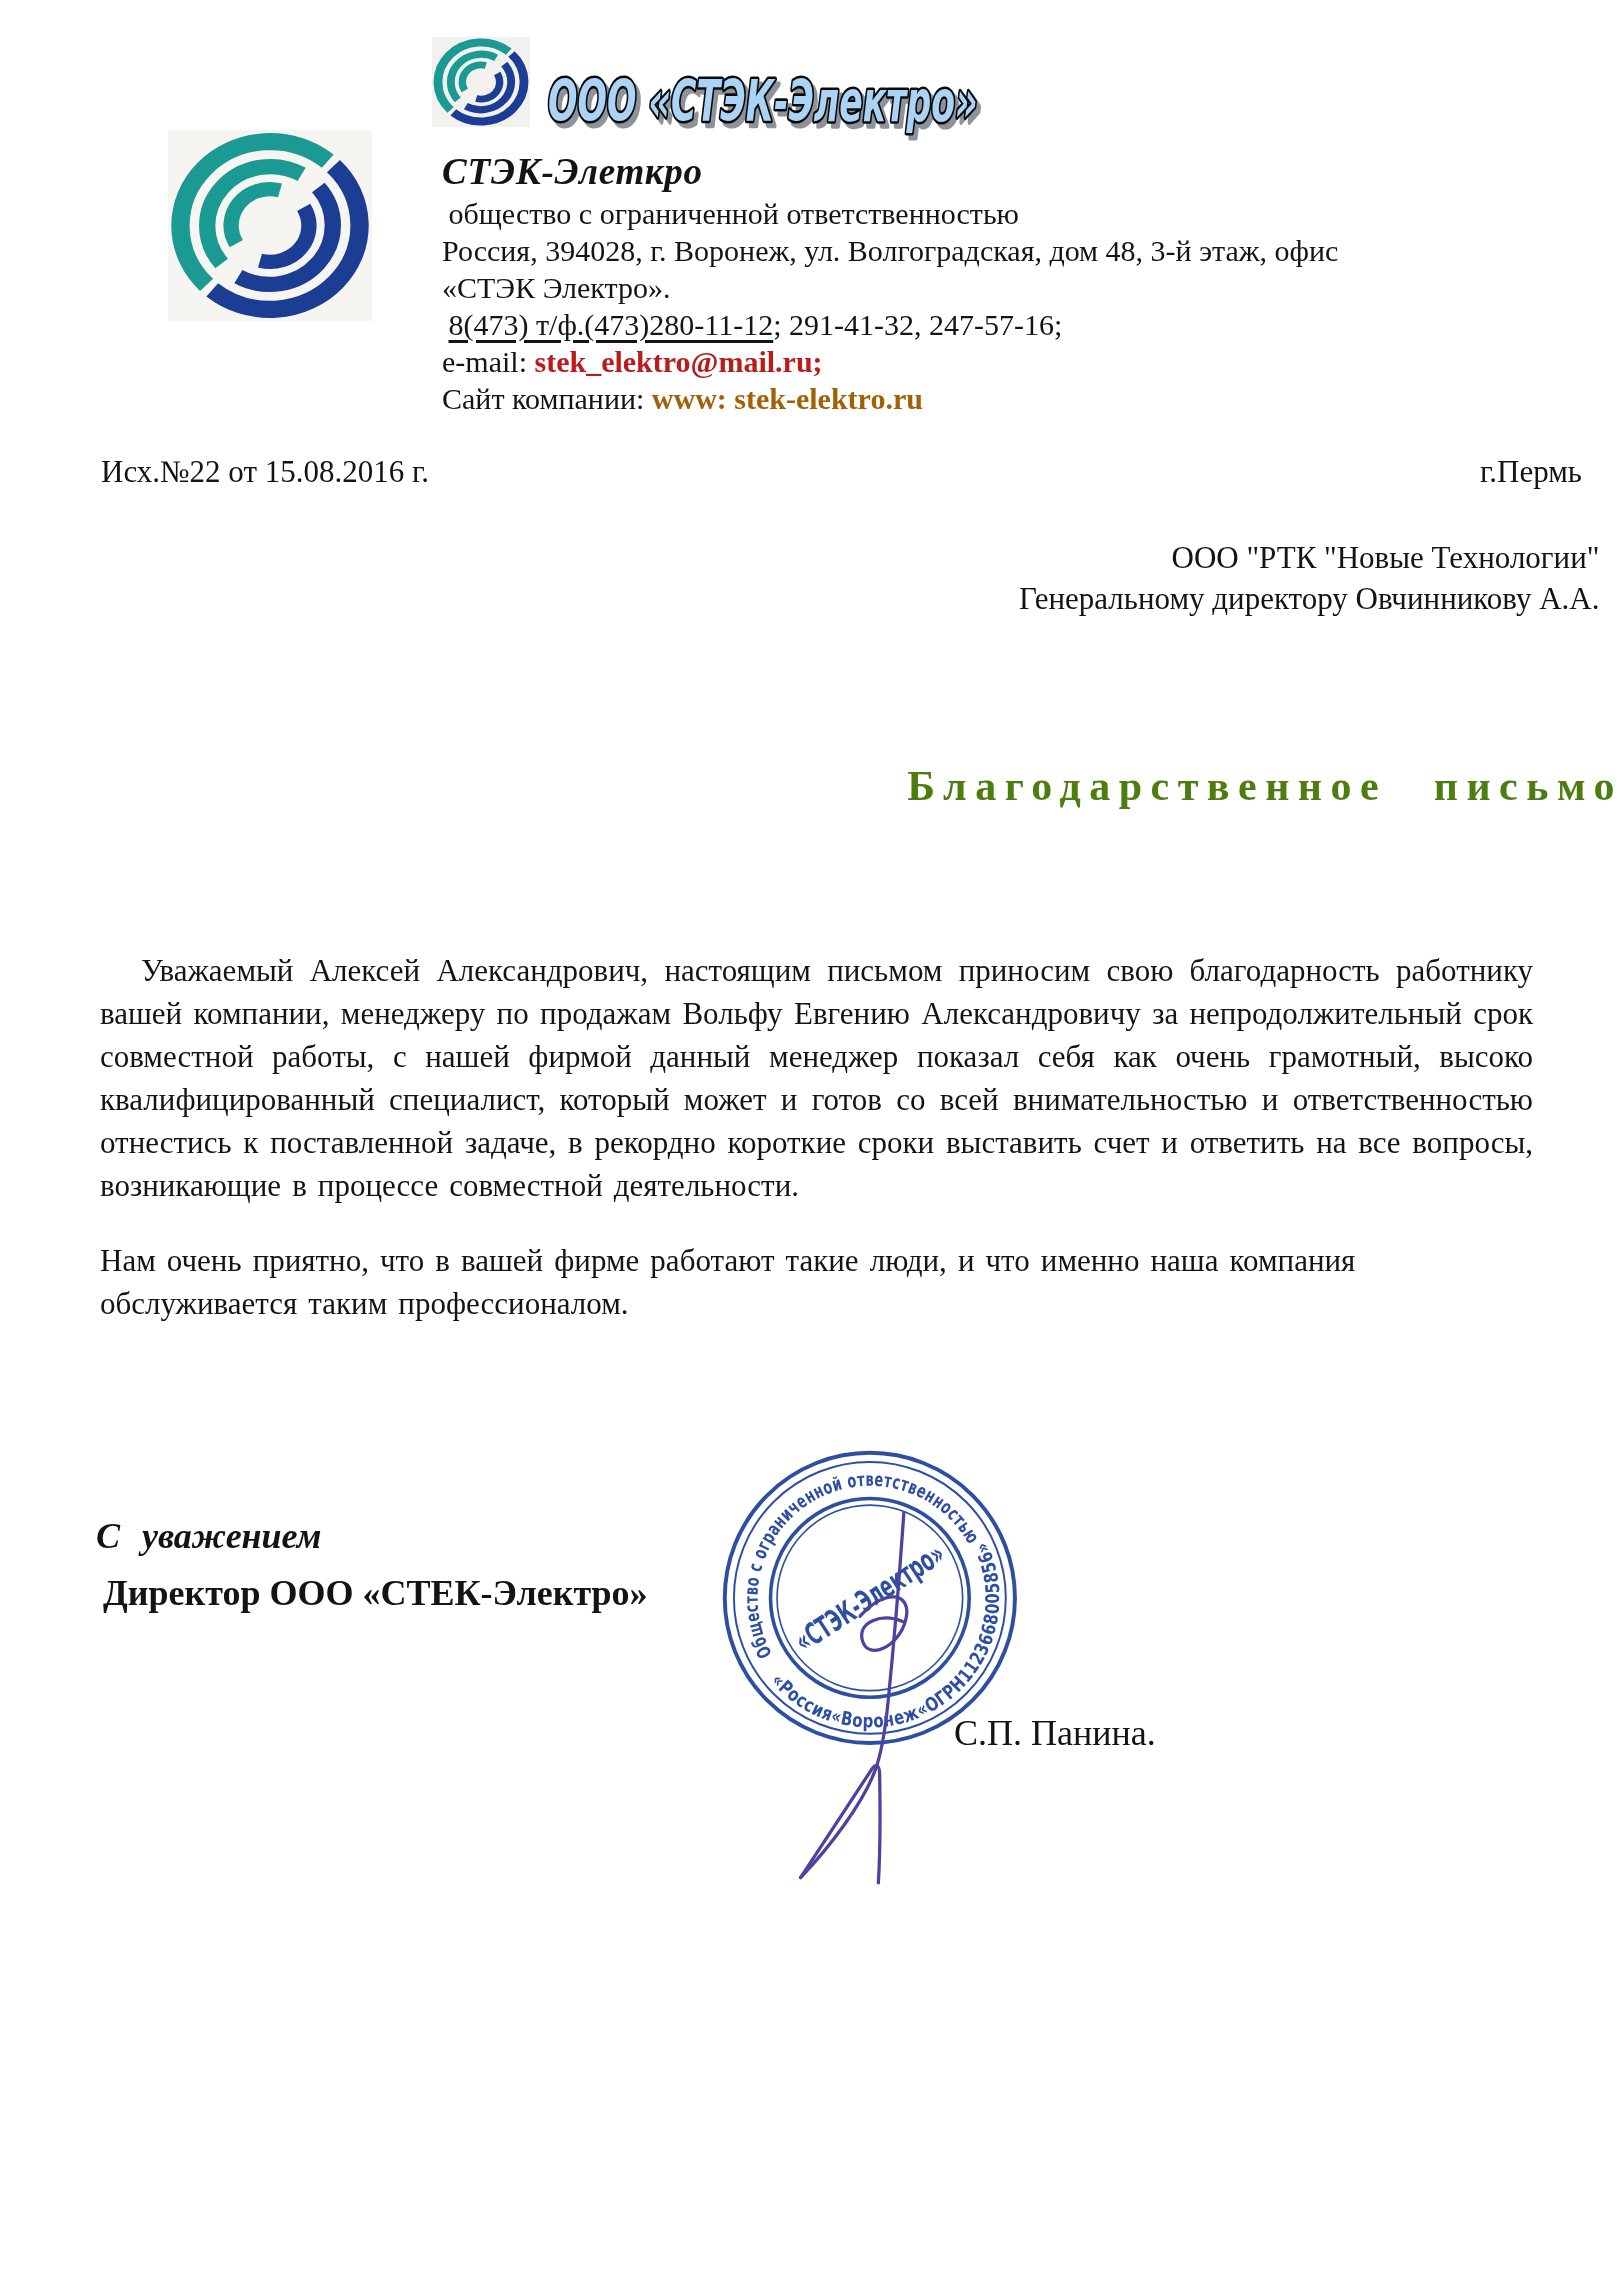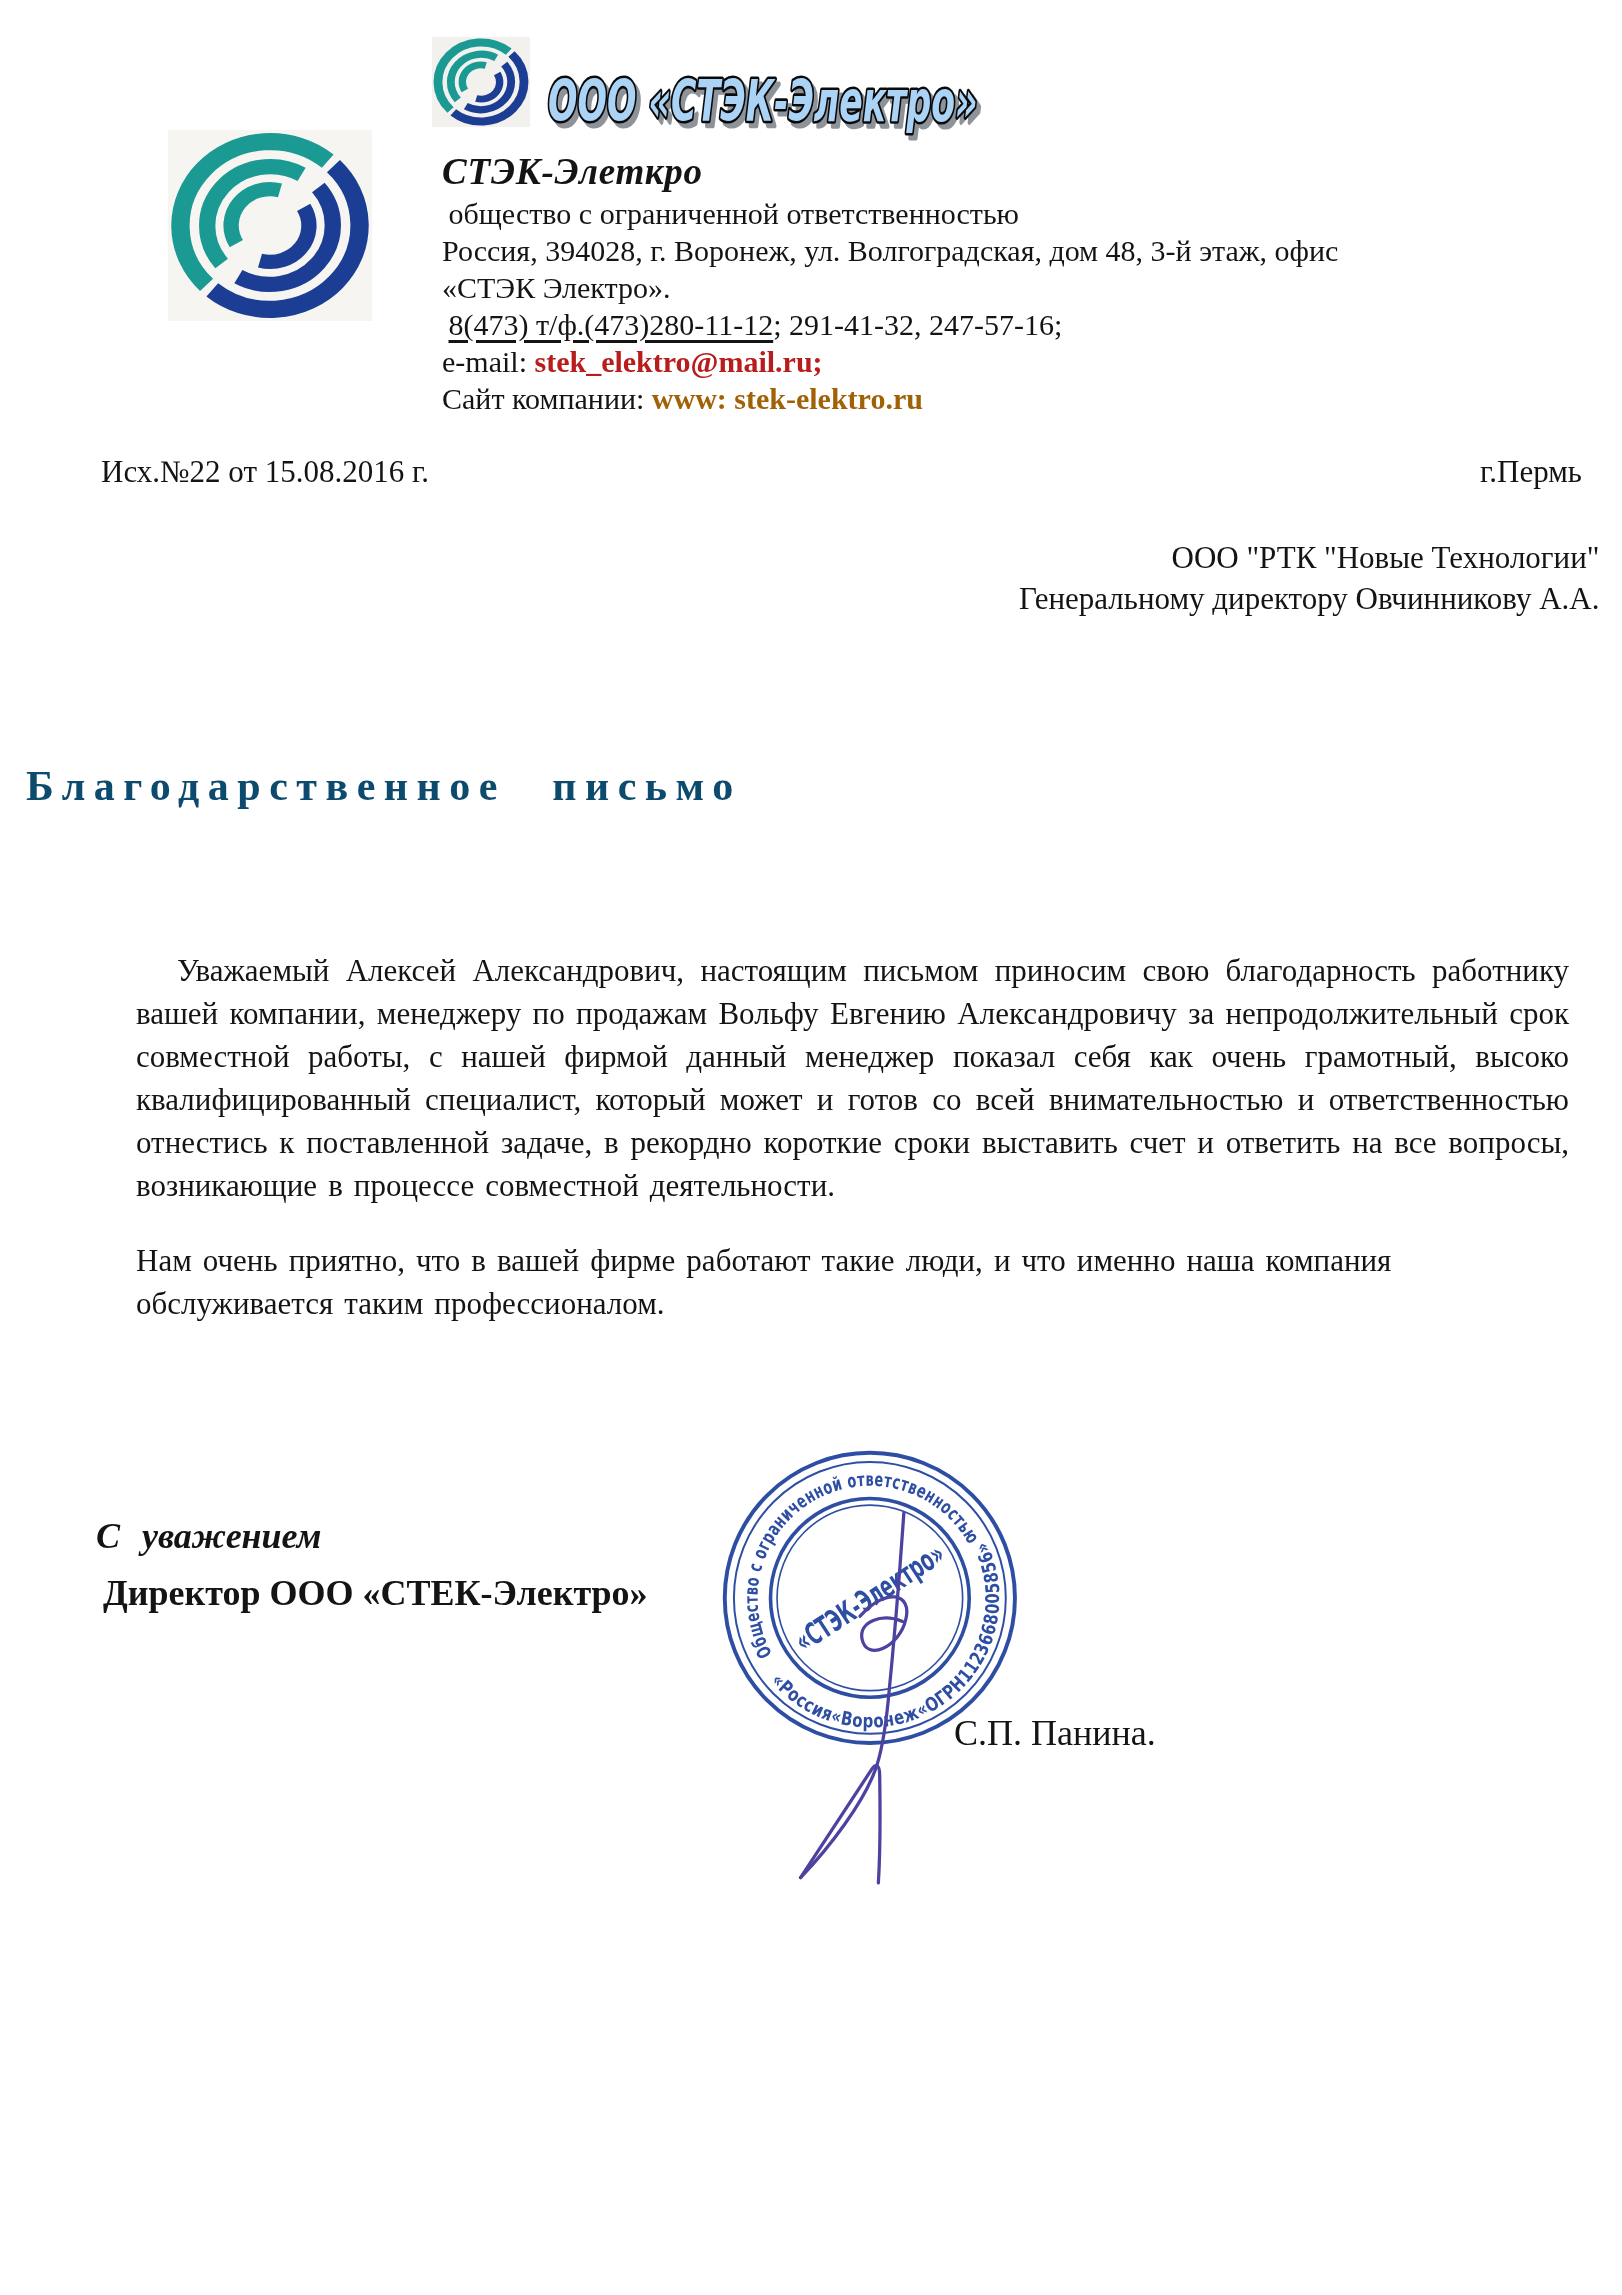--- a/index.html
+++ b/index.html
@@ -29,28 +29,28 @@
 
   
   .ref-outgoing { left:101px; top:454px; font-size:31px; }
   .ref-city { right:41px; top:454px; font-size:31px; }
 
   
   .addressee { right:23.6px; top:537px; text-align:right; font-size:31px; line-height:41px; }
 
   
   .doc-title {
-    left:0; top:762px; width:100%; text-align:left;
-    font-size:42px; font-weight:bold; color:#0c4a6e;
+    left:0; top:762px; width:100%; text-align:right;
+    font-size:42px; font-weight:bold; color:#4d7c0f;
     letter-spacing:8.5px; word-spacing:27.5px;
     padding-left:26px;
   }
 
   
-  .para { left:100px; width:1433px; font-size:31px; line-height:43px; word-spacing:3.3px;margin-left:36px; }
+  .para { left:100px; width:1433px; font-size:31px; line-height:43px; word-spacing:3.3px; }
   .para1 { top:949px; text-align:justify; text-indent:41px; }
   .para2 { top:1239px; text-align:left; }
 
   
   .closing  { left:96px; top:1515px; font-size:36px; font-weight:bold; font-style:italic; word-spacing:13px; }
   .position { left:103px; top:1572px; font-size:36px; font-weight:bold; }
   .signer-name { left:954px; top:1712px; font-size:36px; }
 
   .stamp-wrap { left:713px; top:1446px; width:366px; height:458px; }
   .stamp-wrap svg { width:100%; height:100%; display:block; }

